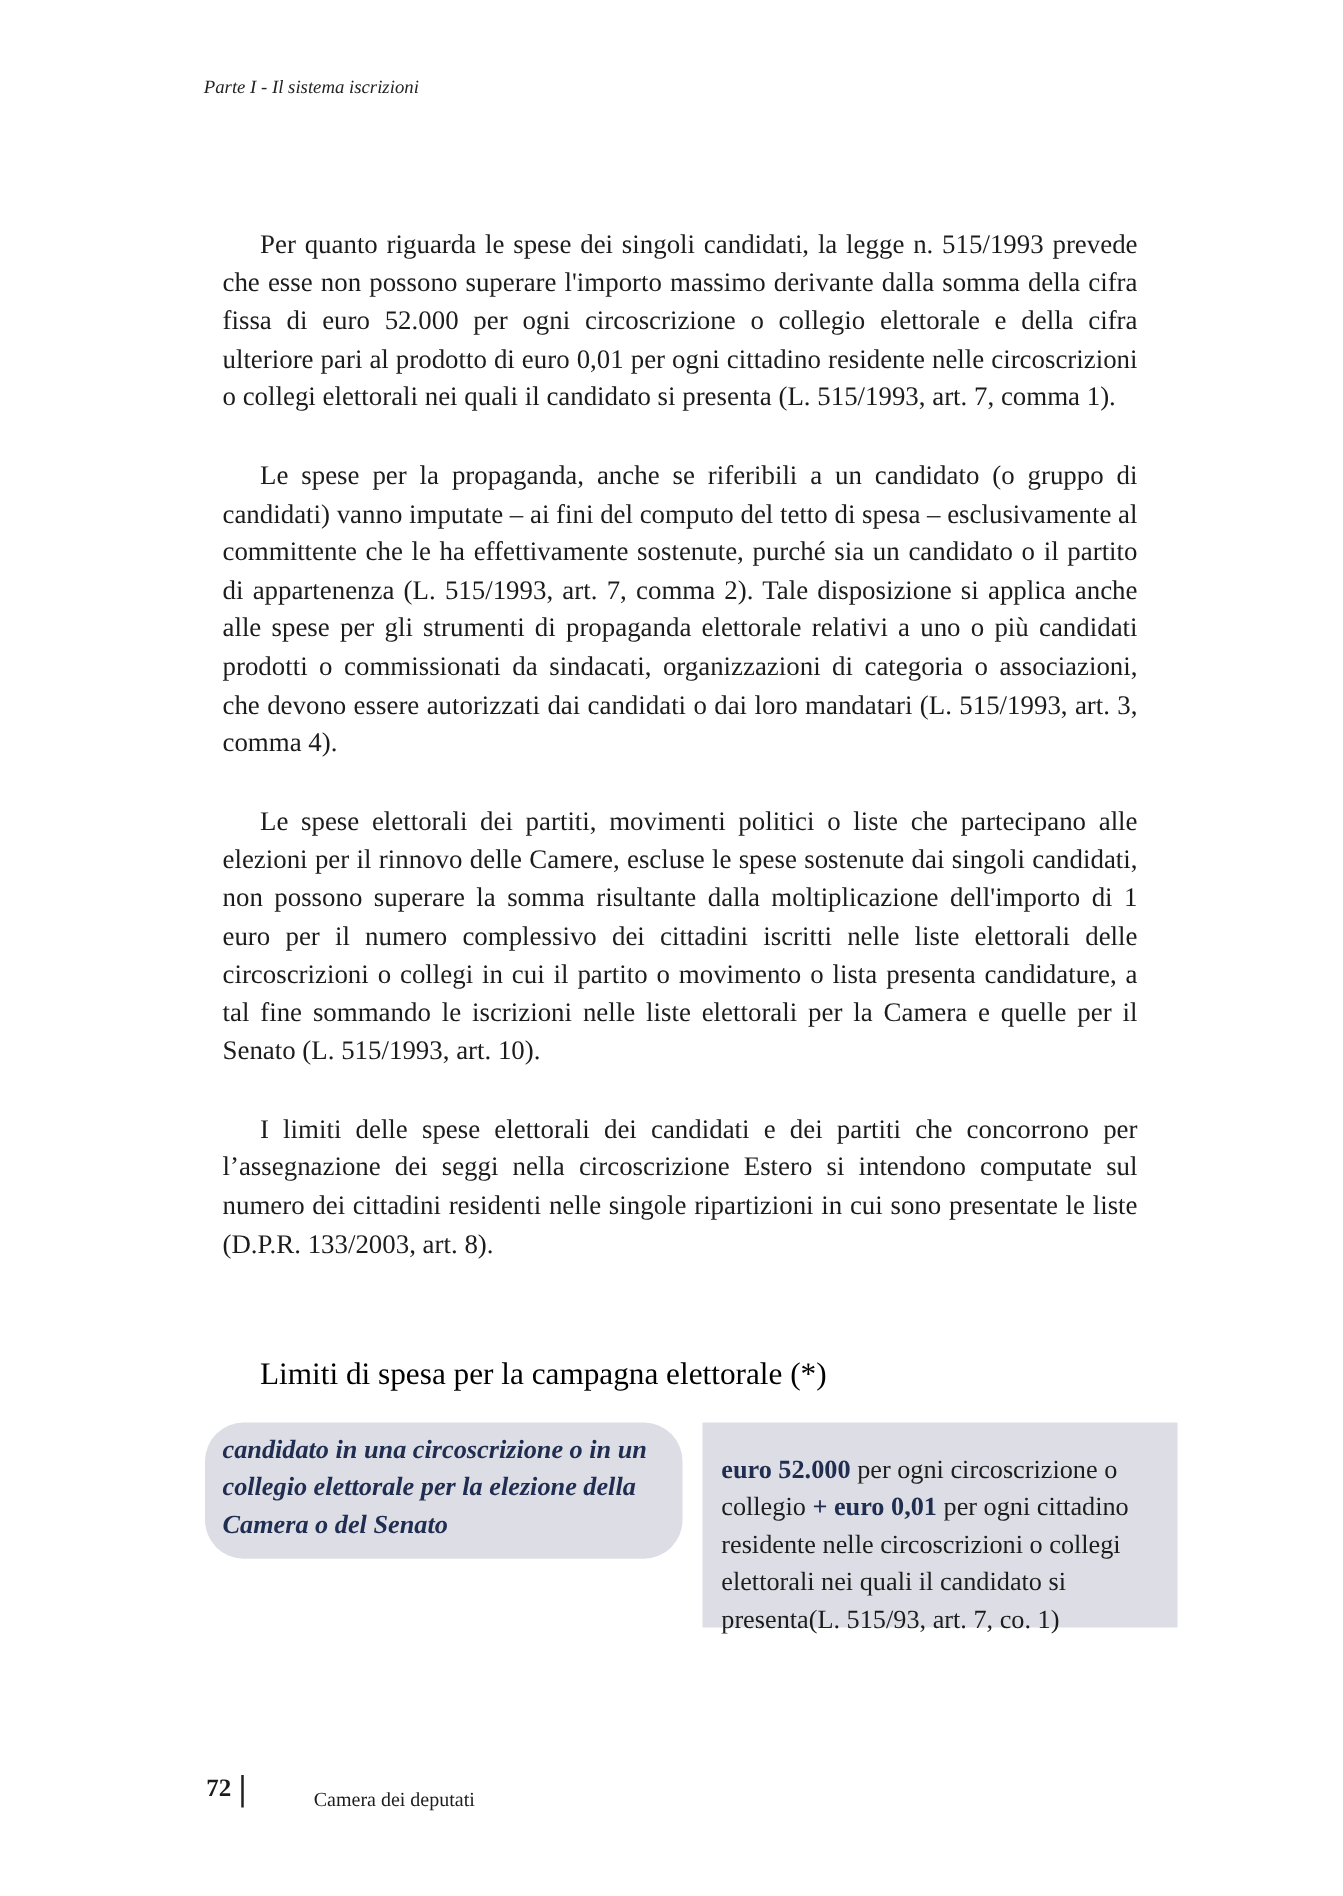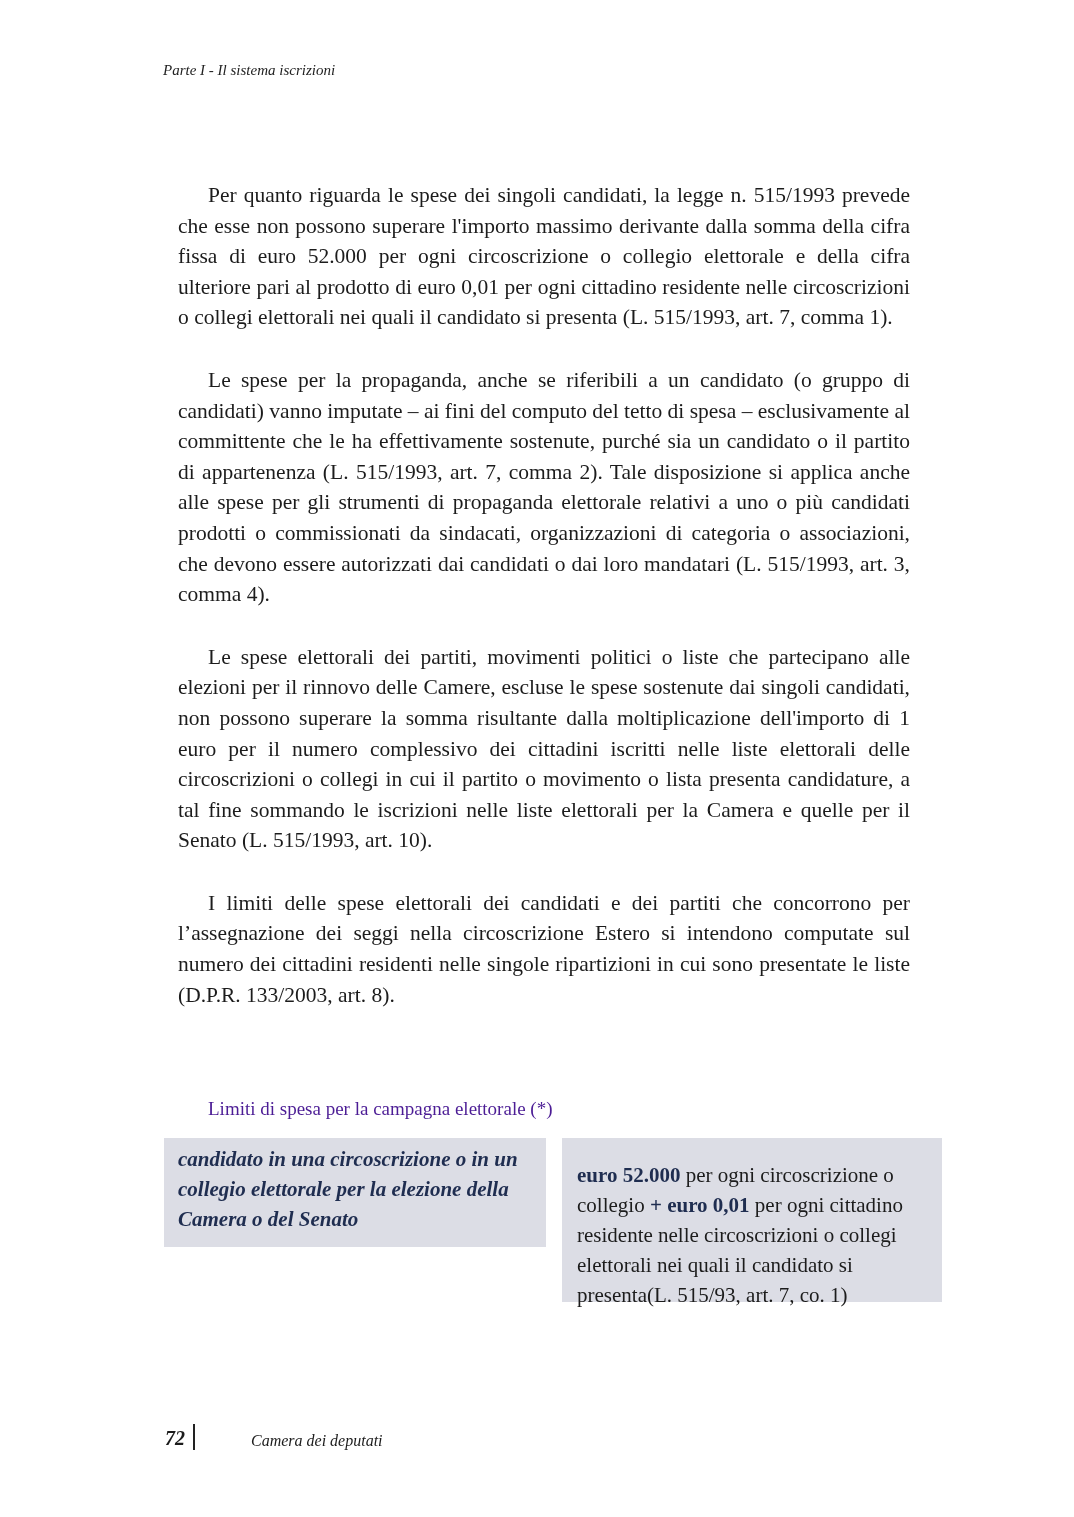--- a/index.html
+++ b/index.html
@@ -1,27 +1,27 @@
 <!DOCTYPE html>
 <html><head>
 <meta charset="utf-8">
 <style>
   html, body { margin: 0; padding: 0; background: #ffffff; }
   body { width: 1074px; height: 1517px; position: relative; overflow: hidden;
          font-family: "Liberation Serif", "DejaVu Serif", serif; color: #1c1c1c; }
   .running-head { position: absolute; left: 163px; top: 62px; font-size: 15px; font-style: italic; color: #222; }
   .body-text { position: absolute; left: 178px; width: 748px; top: 180px; font-size: 21.5px; line-height: 30.6px; }
   .body-text p { margin: 0 16px 32px 0; text-indent: 30px; text-align: justify; }
-  .table-title { position: absolute; left: 208px; top: 1086px; font-size: 19px; color: #4c1d95; margin-top: 12px; }
+  .table-title { position: absolute; left: 208px; top: 1086px; font-size: 25px; color: #000000; }
   .box { position: absolute; background: #dcdde5; box-sizing: border-box; font-size: 21px; line-height: 30px; }
   .box-left { left: 164px; top: 1138px; width: 382px; height: 109px; padding: 6px 6px 0 14px;
-              font-style: italic; font-weight: bold; color: #1f2d50; }
+              font-style: italic; font-weight: bold; color: #1f2d50; border-radius: 31px; }
   .box-right { left: 562px; top: 1138px; width: 380px; height: 164px; padding: 22px 12px 0 15px; color: #1c1c1c; }
   .box-right .em { color: #1f2d50; font-weight: bold; }
-  .footer { position: absolute; left: 165px; top: 1420px; font-size: 19px; display: flex; align-items: flex-end; font-style: italic; }
+  .footer { position: absolute; left: 165px; top: 1420px; font-size: 19px; display: flex; align-items: flex-start; }
   .page-num { font-weight: bold; font-size: 20px; }
   .footer-rule { width: 2px; height: 26px; background: #222; margin: 0 20px 0 8px; }
   .footer-label { font-size: 16px; margin-left: 36px; margin-top: 12px; }
 </style>
 </head>
 <body>
 
 <div class="running-head">Parte I - Il sistema iscrizioni</div>
 
 <div class="body-text">

